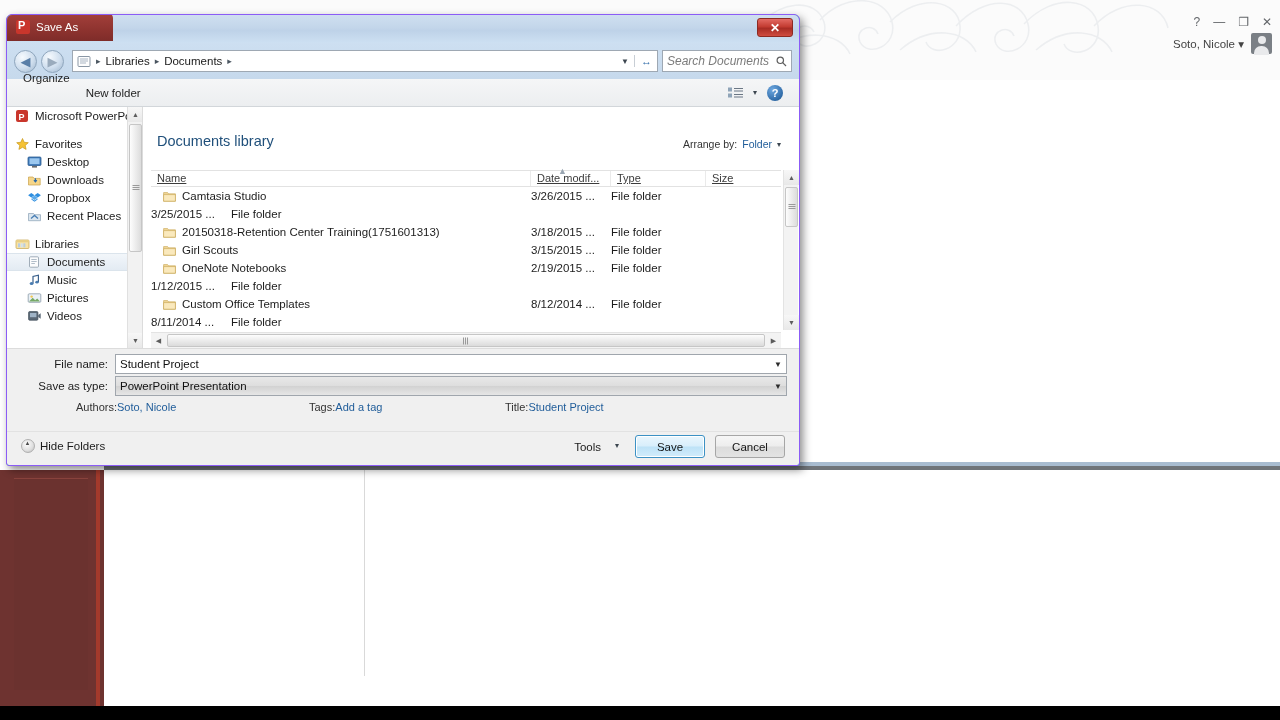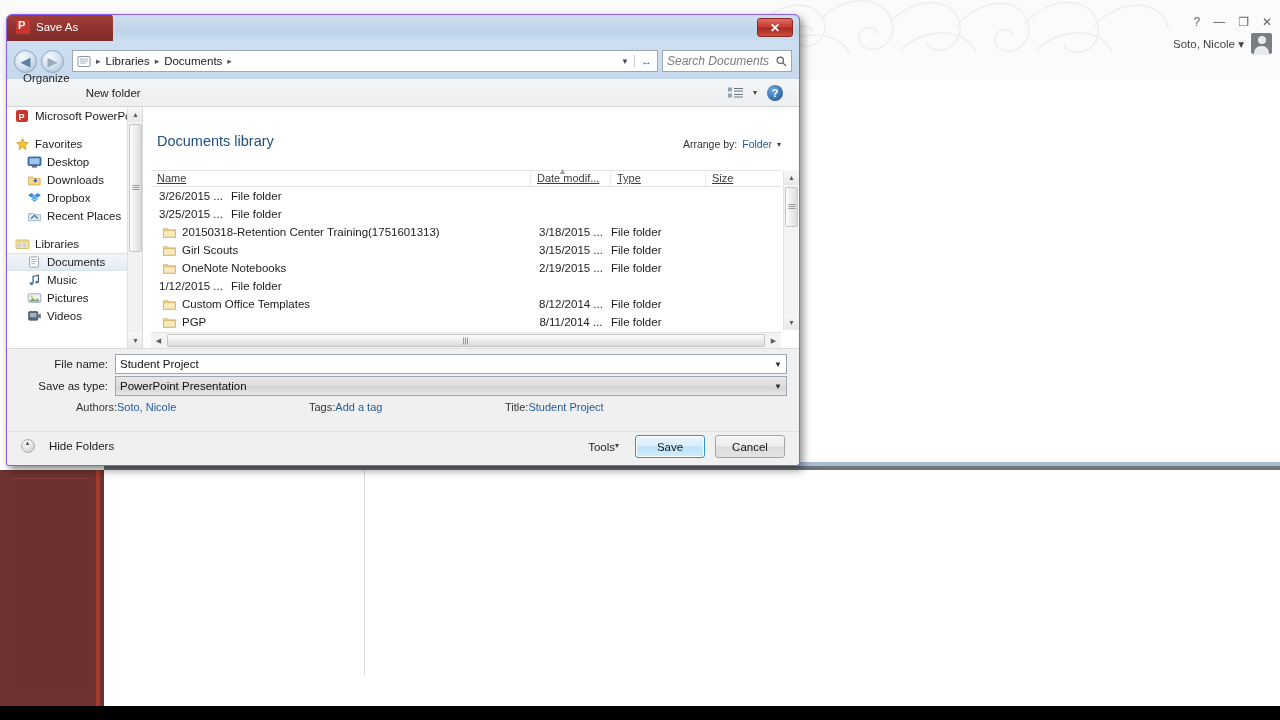--- a/index.html
+++ b/index.html
@@ -255,21 +255,21 @@
 
   #filelist {
     position: absolute; left: 8px; top: 62px; right: 18px; bottom: 18px;
     overflow: hidden;
   }
   .frow {
     height: 18px; display: flex; align-items: center;
     font-size: 11.5px; color: #1c1c1c; cursor: pointer;
   }
   .fname { width: 380px; display: flex; align-items: center; gap: 6px; padding-left: 12px; white-space: nowrap; overflow: hidden; }
-  .fdate { width: 80px; white-space: nowrap; text-align: center; }
+  .fdate { width: 80px; white-space: nowrap; }
   .ftype { width: 95px; }
   .fsize { width: 60px; }
   .foldericon { width: 13px; height: 11px; flex: none; position: relative; }
 
   #filescroll {
     position: absolute; right: 1px; top: 45px; width: 15px; bottom: 18px;
     background: #f3f3f3; border-left: 1px solid #e3e3e3;
   }
   #filescroll .sb-thumb {
     position: absolute; left: 1px; top: 17px; width: 13px; height: 40px;
@@ -331,37 +331,37 @@
   #meta-title { left: 498px; }
 
   
   #dlg-footer {
     position: absolute; left: 0; bottom: 0; width: 100%; height: 34px;
     background: #f0f0f0;
     border-top: 1px solid #e2e2e2;
   }
   #hide-folders {
     position: absolute; left: 14px; top: 7px;
-    display: flex; align-items: center; gap: 14px;
+    display: flex; align-items: center; gap: 5px;
     font-size: 11.5px; color: #1c1c1c; cursor: pointer;
   }
   #hf-icon {
     width: 14px; height: 14px; border-radius: 50%;
     background: radial-gradient(circle at 40% 35%, #fdfdfd 0%, #dedede 60%, #b5b5b5 100%);
     border: 1px solid #b0b0b0; position: relative;
   }
   #hf-icon::after {
     content: "▲"; position: absolute; left: 2.5px; top: 0px; font-size: 6px; color: #4a4a4a;
   }
   #footer-right {
     position: absolute; right: 14px; top: 3px;
     display: flex; align-items: center; gap: 10px;
   }
   #tools-btn {
-    display: flex; align-items: flex-start; 
+    display: flex; align-items: flex-start; gap: 14px;
     font-size: 11.5px; color: #1c1c1c; padding: 5px 6px; cursor: pointer;
   }
   .pbtn {
     width: 70px; height: 23px; font-size: 11.5px; color: #151515;
     display: flex; align-items: center; justify-content: center;
     background: linear-gradient(to bottom,#f6f6f6 0%,#ededed 48%,#dcdcdc 52%,#e3e3e3 100%);
     border: 1px solid #a6a6a6; border-radius: 3px; cursor: pointer;
   }
   #btn-save {
     background: linear-gradient(to bottom,#eaf6fd 0%,#d8eefb 48%,#bde2f7 52%,#d2ecfb 100%);
@@ -619,20 +619,27 @@
       <div id="col-head">
         <div class="ch name">Name</div>
         <div class="ch date">Date modif...</div>
         <div class="ch type">Type</div>
         <div class="ch size">Size</div>
       </div>
       <div id="sortmark">▲</div>
 
       <div id="filelist">
         <div class="frow">
+          <span class="fname">
+            <svg class="foldericon" viewBox="0 0 13 11">
+                <path d="M.6 1.6 h4 l1 1.2 h6.8 v7.4 H.6 z" fill="#f2d79a" stroke="#c5a24f" stroke-width=".6"></path>
+                <path d="M.6 3.6 h11.8 v6.6 H.6 z" fill="#fae9bd" stroke="#c5a24f" stroke-width=".6"></path>
+              </svg>
+            <span>Camtasia Studio</span>
+          </span>
           <span class="fdate">3/26/2015 ...</span>
           <span class="ftype">File folder</span>
           <span class="fsize"></span>
         </div>
         <div class="frow">
           <span class="fdate">3/25/2015 ...</span>
           <span class="ftype">File folder</span>
           <span class="fsize"></span>
         </div>
         <div class="frow">
@@ -682,27 +689,20 @@
                 <path d="M.6 1.6 h4 l1 1.2 h6.8 v7.4 H.6 z" fill="#f2d79a" stroke="#c5a24f" stroke-width=".6"></path>
                 <path d="M.6 3.6 h11.8 v6.6 H.6 z" fill="#fae9bd" stroke="#c5a24f" stroke-width=".6"></path>
               </svg>
             <span>Custom Office Templates</span>
           </span>
           <span class="fdate">8/12/2014 ...</span>
           <span class="ftype">File folder</span>
           <span class="fsize"></span>
         </div>
         <div class="frow">
-          <span class="fname">
-            <svg class="foldericon" viewBox="0 0 13 11">
-                <path d="M.6 1.6 h4 l1 1.2 h6.8 v7.4 H.6 z" fill="#f2d79a" stroke="#c5a24f" stroke-width=".6"></path>
-                <path d="M.6 3.6 h11.8 v6.6 H.6 z" fill="#fae9bd" stroke="#c5a24f" stroke-width=".6"></path>
-              </svg>
-            <span>PGP</span>
-          </span>
           <span class="fdate">8/11/2014 ...</span>
           <span class="ftype">File folder</span>
           <span class="fsize"></span>
         </div>
       </div>
 
       <div id="filescroll">
         <div class="sb-arrow" style="top:0">▲</div>
         <div class="sb-thumb">
             <span class="thumb-grip"></span>

